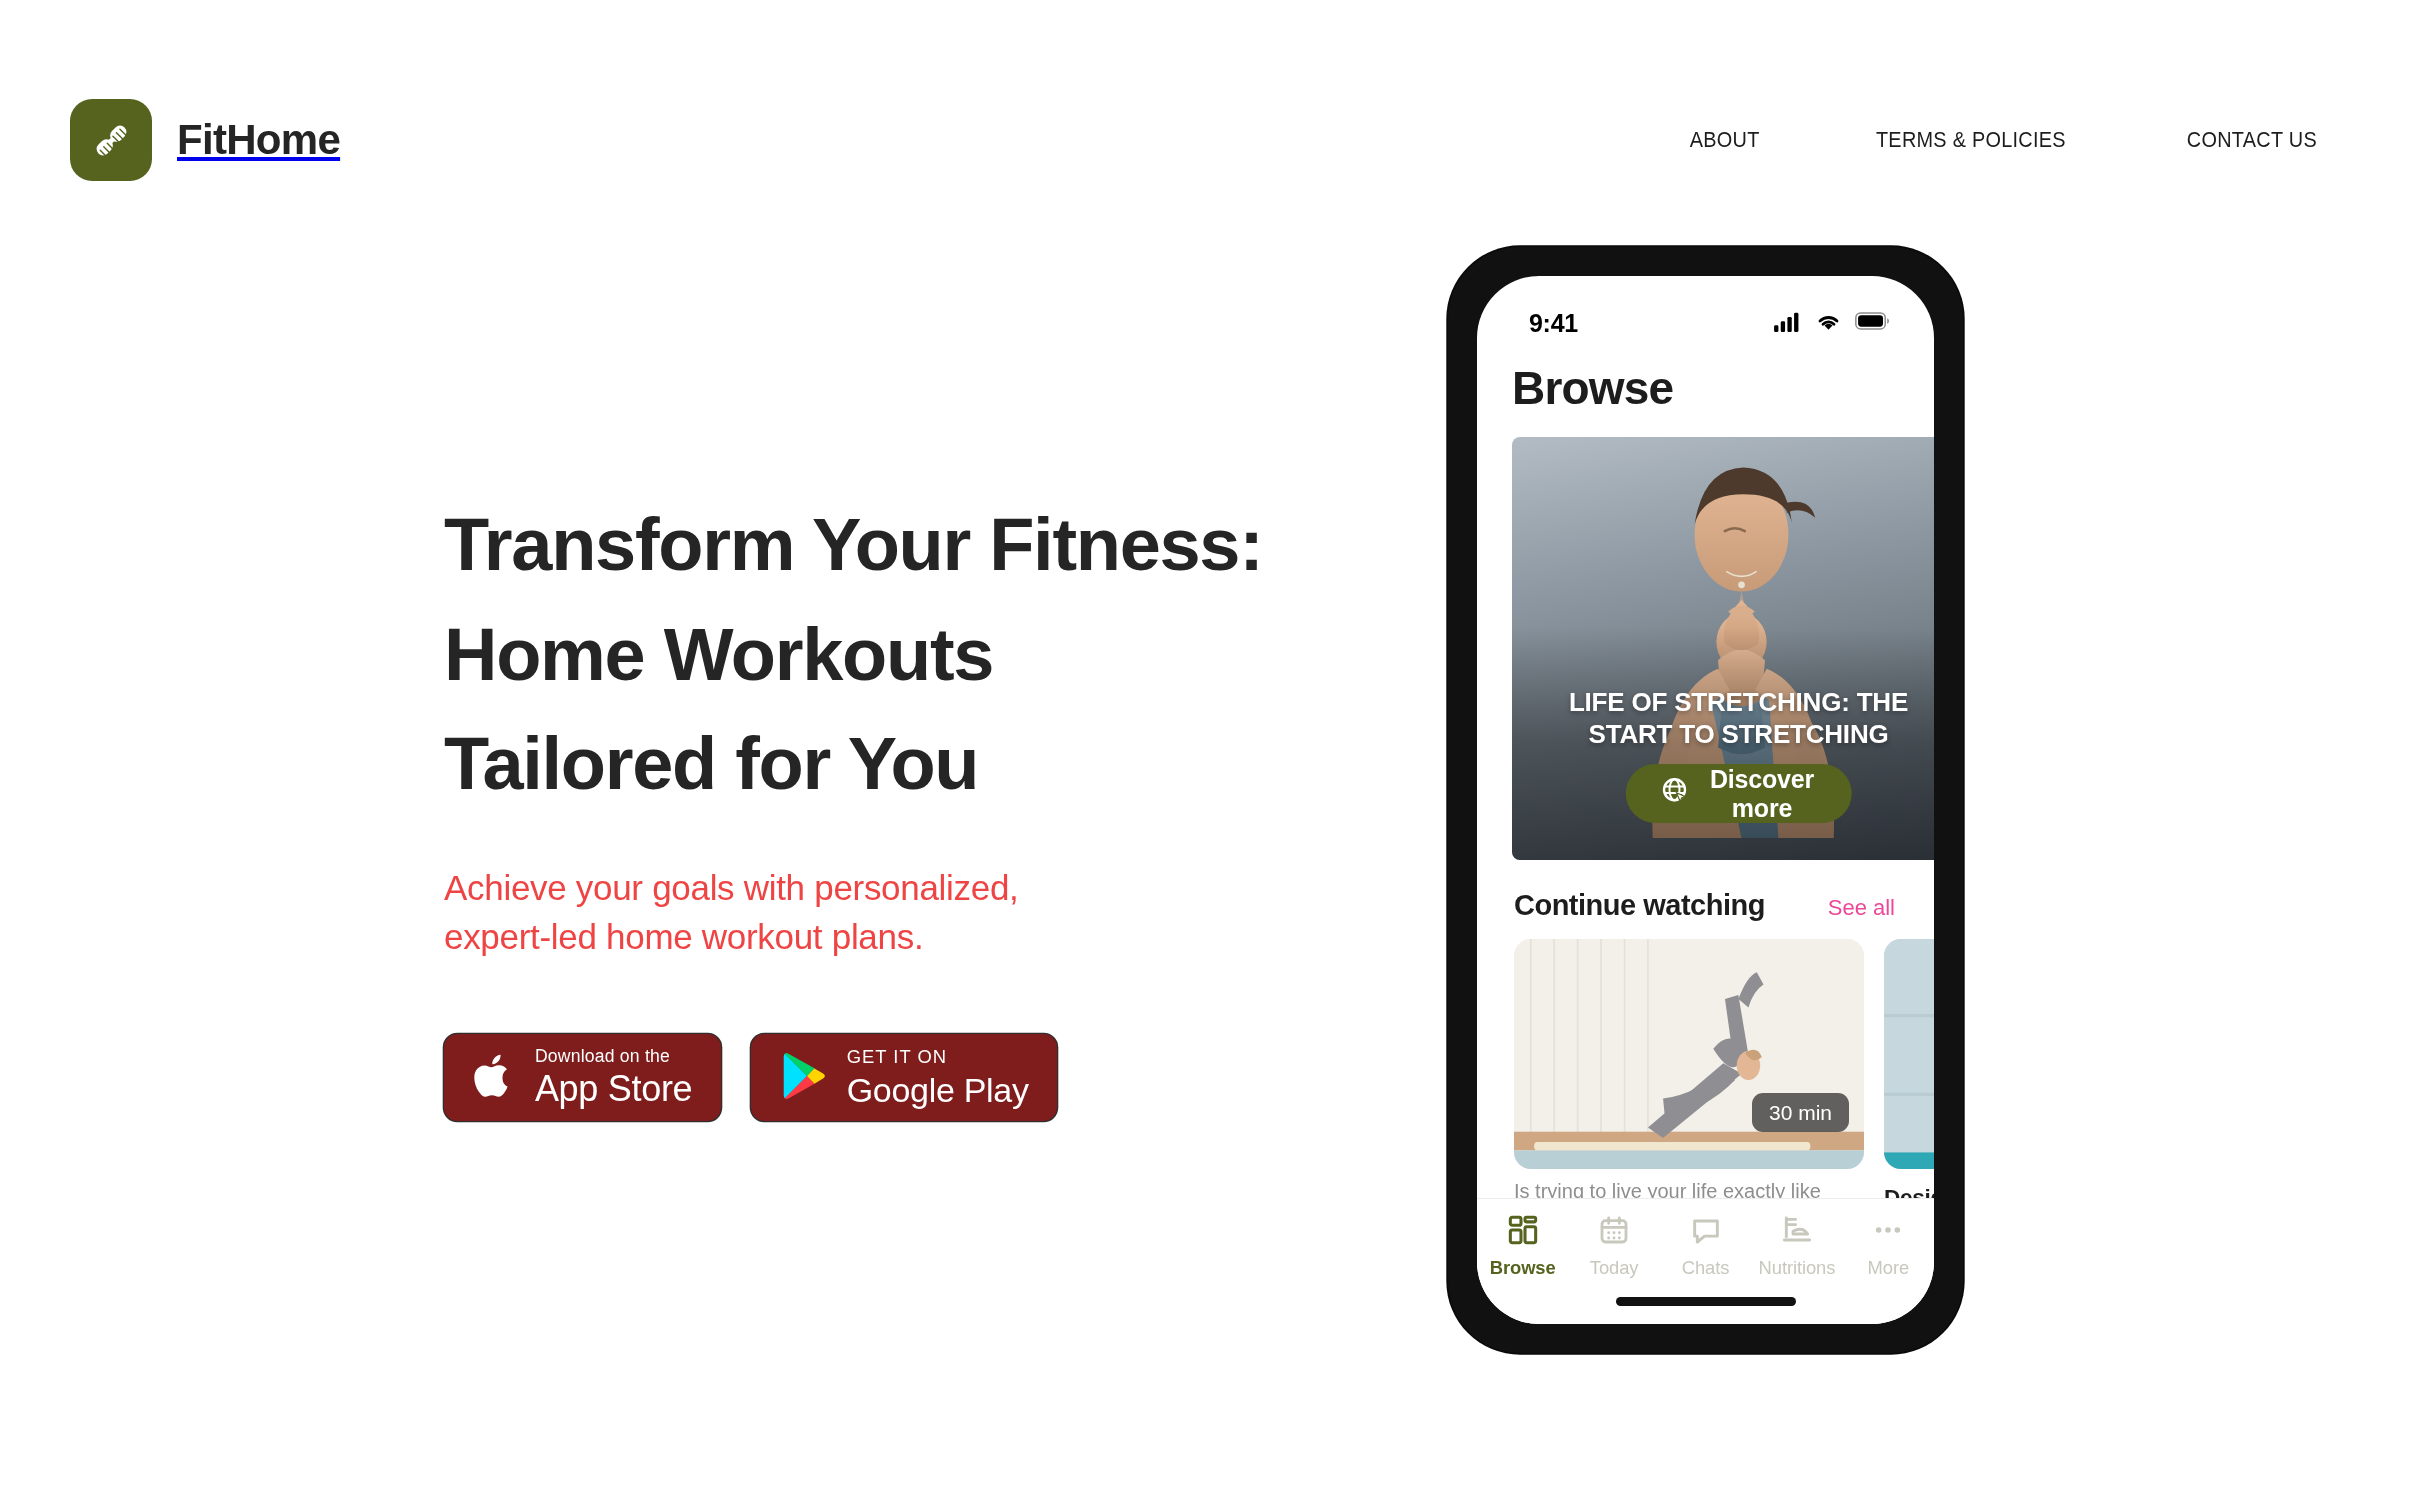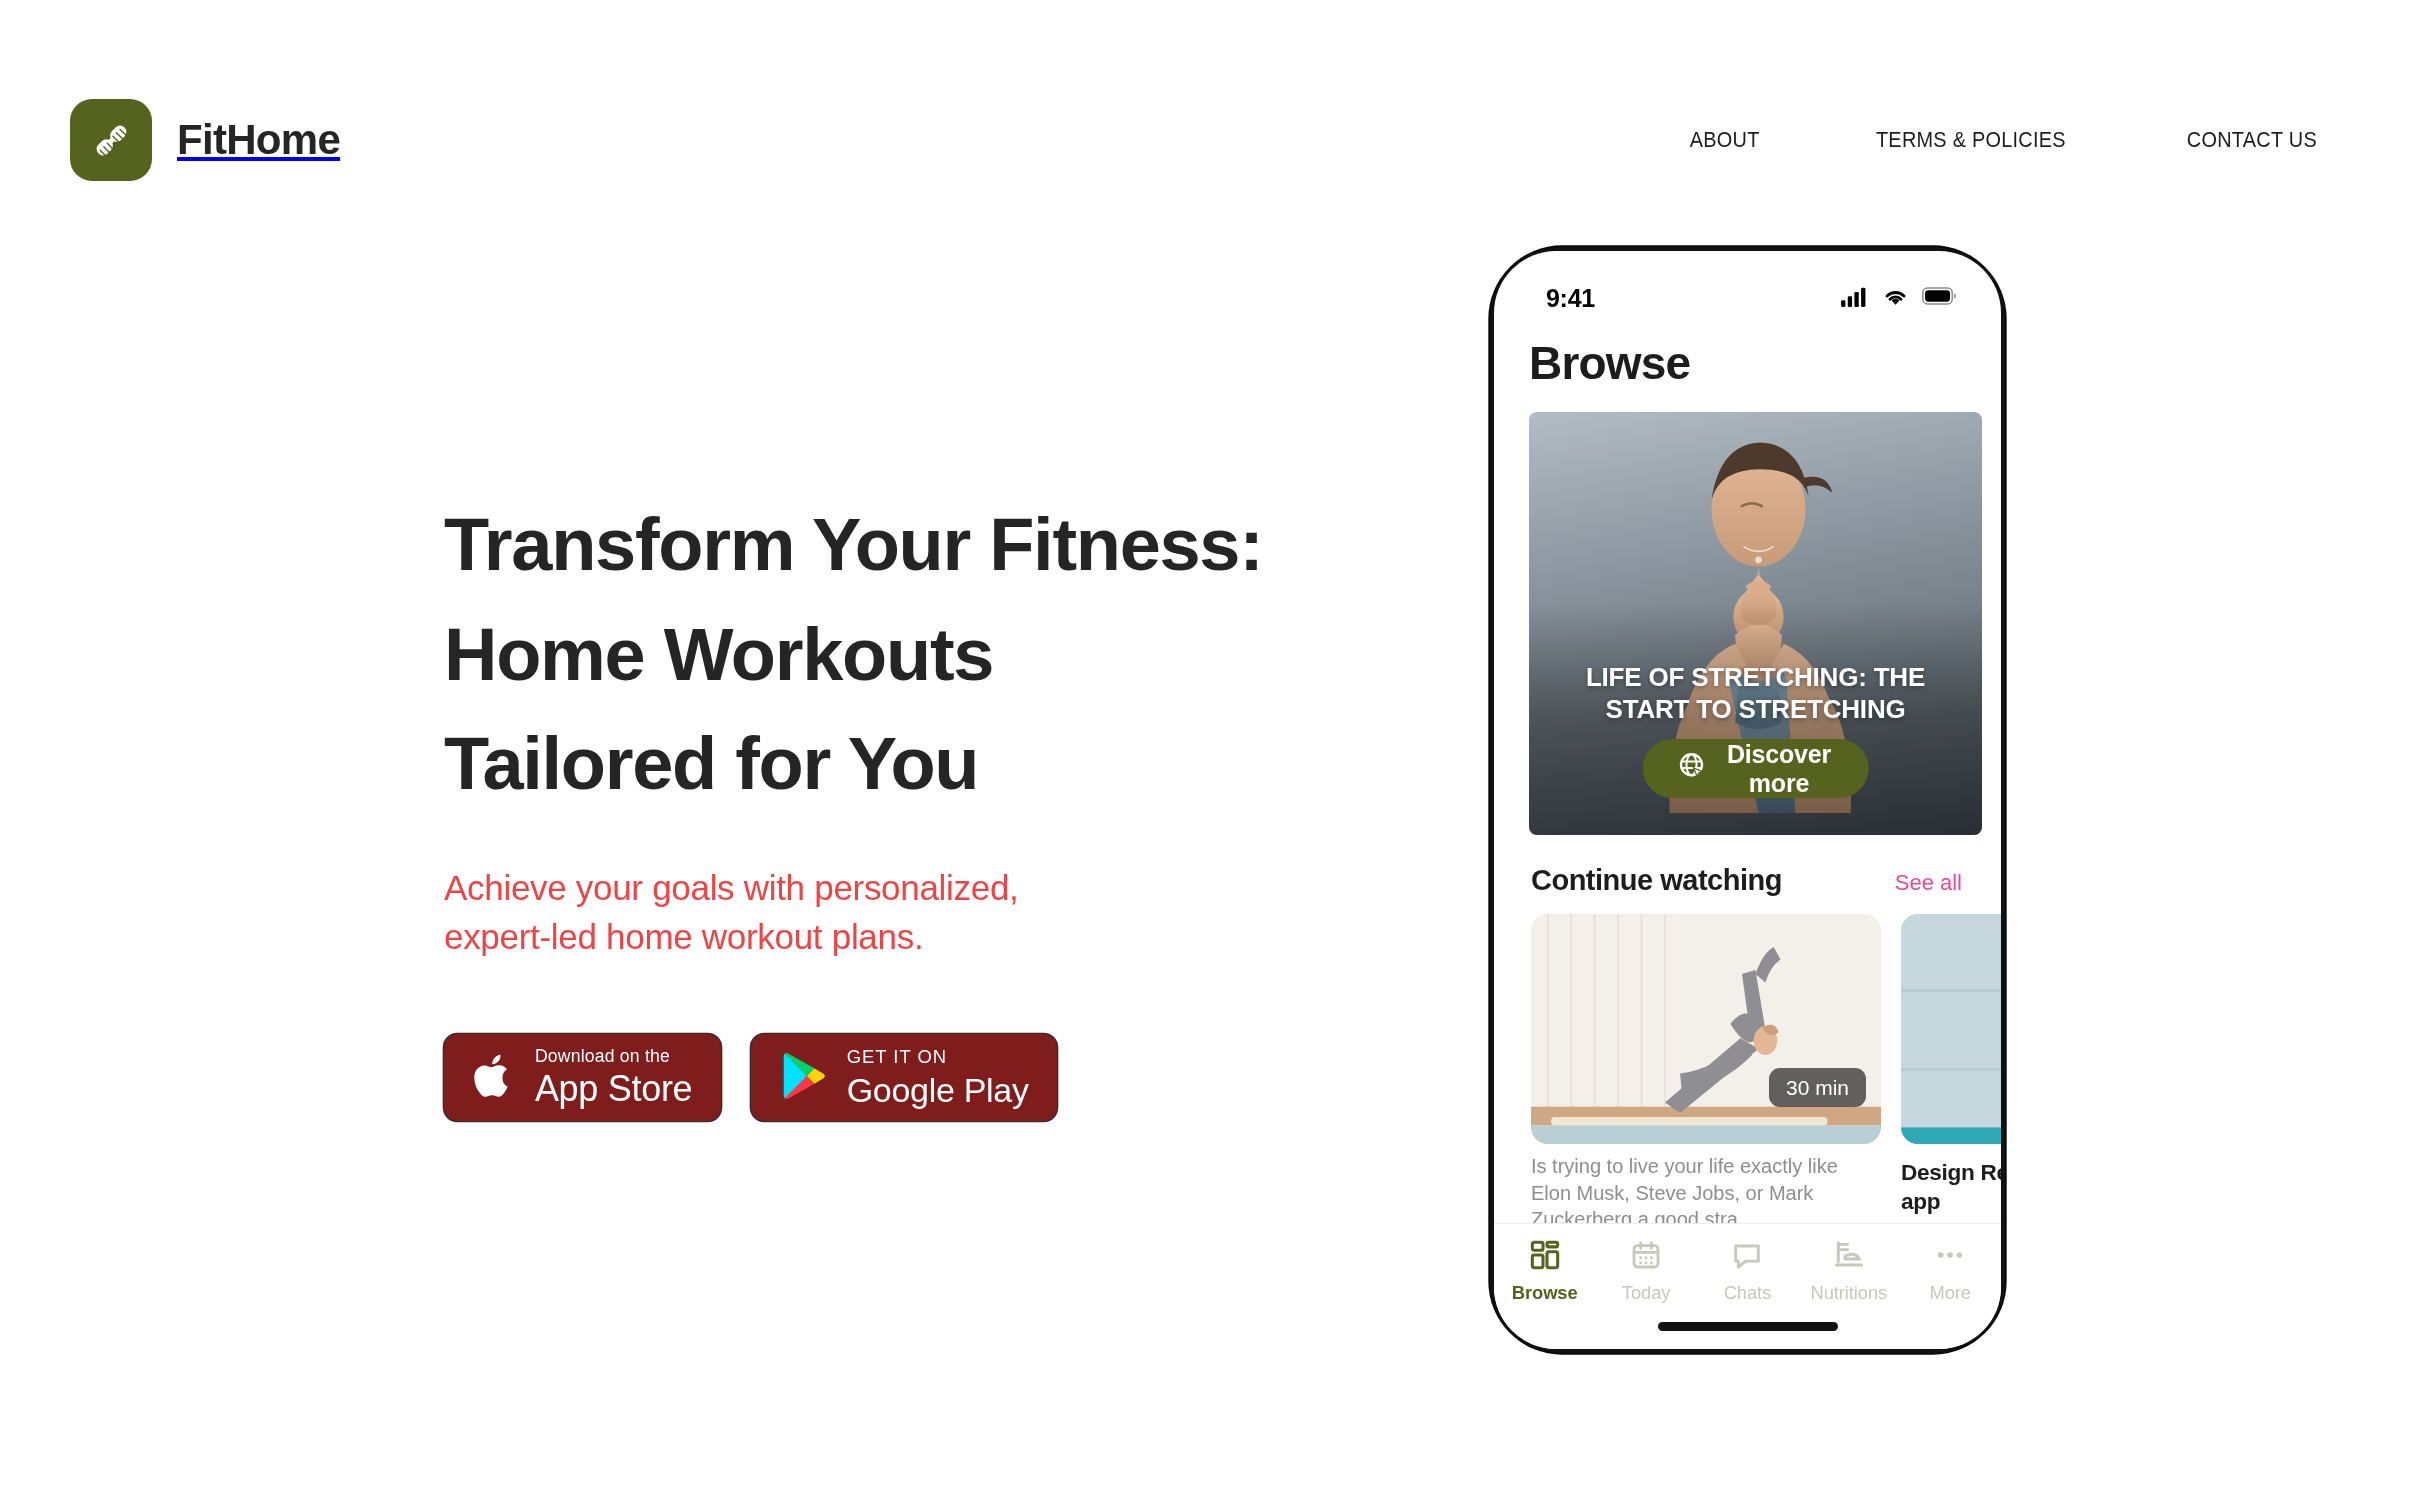--- a/index.html
+++ b/index.html
@@ -63,24 +63,24 @@
     box-shadow:0 0 0 1.3px #2e2e2e;
   }
   .badge-txt{ display:flex; flex-direction:column; justify-content:center; line-height:1; }
   .badge-small{ font-size:17.6px; font-weight:400; letter-spacing:0.2px; margin-bottom:5.9px; }
   .badge-small.caps{ font-size:18.4px; letter-spacing:1px; }
   .badge-big{ font-size:36px; font-weight:500; letter-spacing:-0.3px; }
   .badge-big.gp{ font-size:34px; }
 
   
   .phone{
-    position:absolute; left:1490px; top:247px;
+    position:absolute; left:1448px; top:247px;
     width:515px; height:1106px;
     background:#111; border-radius:72px;
-    padding:4px;
+    padding:29px;
     box-shadow:0 0 0 1.7px #0a0a0a;
   }
   .phone-screen{
     width:100%; height:100%; background:#fff;
     border-radius:62px; overflow:hidden; position:relative;
   }
   .status-bar{
     height:72px; display:flex; align-items:center; justify-content:space-between;
     padding:22px 44px 0 52px;
   }

